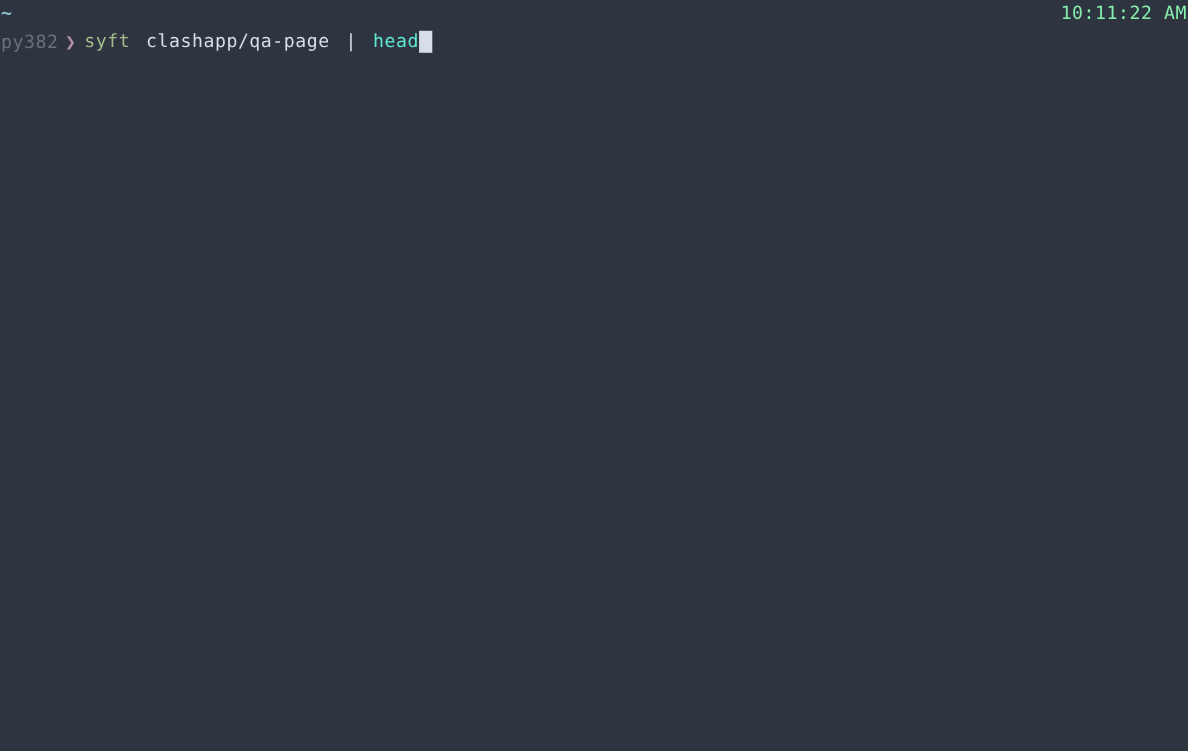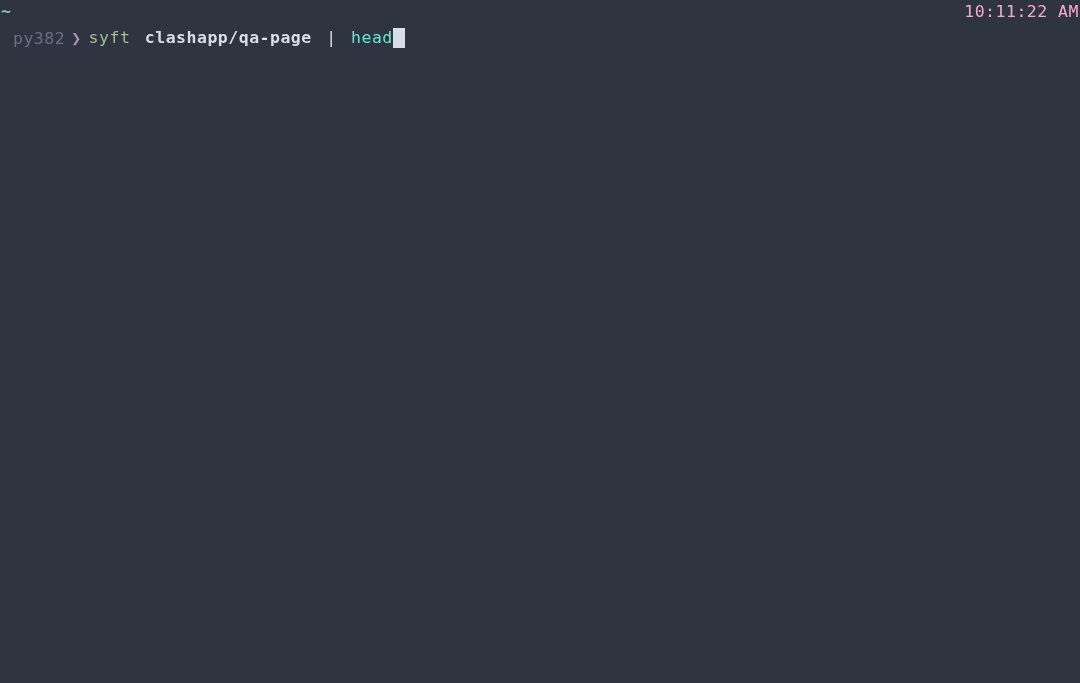--- a/index.html
+++ b/index.html
@@ -23,46 +23,45 @@
       justify-content: space-between;
       align-items: center;
       height: 22px;
       padding: 0 1px;
     }
     .tilde {
       color: #88c0d0;
       font-weight: bold;
     }
     .clock {
-      color: #f9a8d4;
+      color: #86efac;
     }
     .prompt-line {
       display: flex;
       align-items: center;
       height: 26px;
-      padding-left: 13px;
+      padding-left: 1px;
       margin-top: 3px;
     }
     .env {
       color: #69717f;
     }
     .prompt-arrow {
       color: #b48ead;
       font-weight: bold;
       margin-left: 6px;
       margin-right: 7px;
     }
     .cmd-syft {
       color: #a3be8c;
       text-align: right;
     }
     .cmd-arg {
       color: #d8dee9;
       margin-left: 4px;
-      font-weight: bold;
     }
     .cmd-pipe {
       color: #d8dee9;
       margin-left: 4px;
       margin-right: 4px;
     }
     .cmd-head {
       color: #5eead4;
     }
     .cursor {

